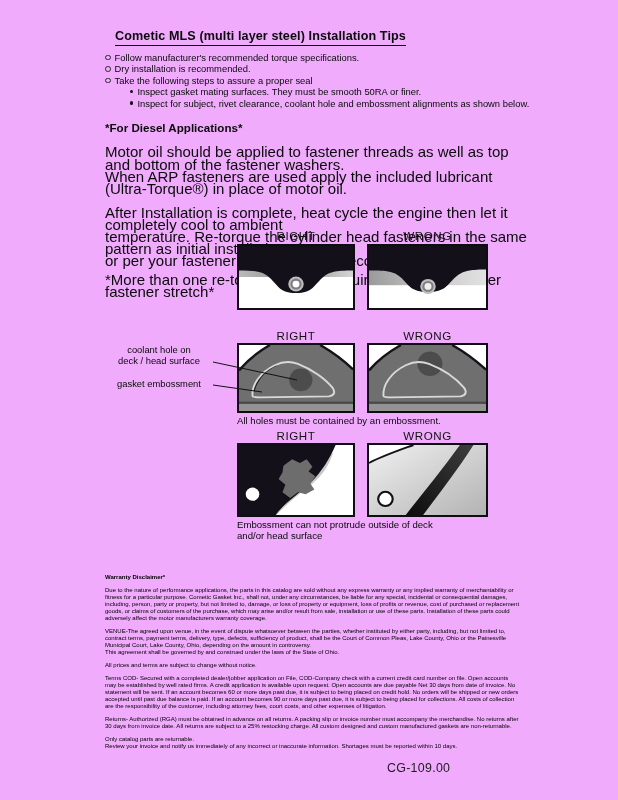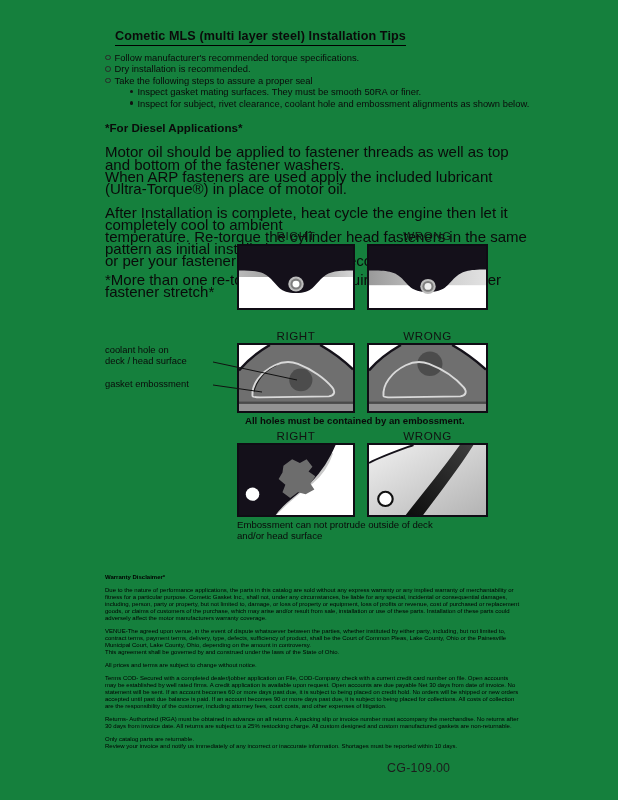--- a/index.html
+++ b/index.html
@@ -1,36 +1,36 @@
 <!DOCTYPE html>
 <html><head>
 <meta charset="utf-8">
 <style>
   html,body{margin:0;padding:0;background:#fff;}
-  .page{position:relative;width:618px;height:800px;background:#15803d;overflow:hidden;
+  .page{position:relative;width:618px;height:800px;background:#f0abfc;overflow:hidden;
         font-family:"Liberation Sans", sans-serif;color:#0a0a0a;}
   
   .intro{position:absolute;left:105px;top:26px;width:430px;}
   .title{display:inline-block;margin:0 0 6px 10px;font-size:12.6px;font-weight:bold;
          letter-spacing:.1px;border-bottom:1.6px solid #000;padding-bottom:1.5px;}
   .b-row{display:flex;align-items:flex-start;line-height:11.6px;font-size:9.4px;}
   .o-bullet{flex:0 0 auto;width:3.6px;height:3.6px;border:1px solid #2a2a2a;border-radius:50%;
             margin:3.2px 4px 0 0;}
   .f-bullet{flex:0 0 auto;width:3.4px;height:3.4px;background:#111;border-radius:50%;
             margin:3.4px 4px 0 0;}
   .sub{margin-left:25px;}
   .h2{margin:12px 0 4px 0;font-size:11.6px;font-weight:bold;}
   .para{margin:12px 0 7px 0;font-size:15px;line-height:12.1px;white-space:pre-line;}
   .note{margin-top:3px;}
   
   .dlabel{position:absolute;font-size:11.6px;letter-spacing:.6px;text-align:center;color:#111;}
   .dimg{position:absolute;border:2px solid #0f0c14;box-sizing:border-box;background:#fff;z-index:1;}
   .dimg svg{display:block;width:100%;height:100%;}
   .caption{position:absolute;font-size:9.6px;line-height:11px;color:#0a0a0a;white-space:pre-line;}
-  .callout{position:absolute;font-size:9.4px;line-height:10.6px;text-align:left;white-space:pre-line;}
+  .callout{position:absolute;font-size:9.4px;line-height:10.6px;text-align:center;white-space:pre-line;}
   .ptr{position:absolute;z-index:5;pointer-events:none;overflow:visible;}
   
   .legal{position:absolute;left:105px;top:574px;width:416px;font-size:6px;line-height:7px;color:#000;}
   .legal .lh{font-weight:bold;margin:0 0 6px 0;}
   .legal p{margin:0 0 6px 0;white-space:pre-line;}
   
   .code{position:absolute;left:387px;top:761px;font-size:12.4px;letter-spacing:.3px;color:#1c1c1c;}
 </style>
 </head>
 <body>
@@ -140,21 +140,21 @@
       <rect x="0" y="60" width="121" height="2.5" fill="#4a4a4a"></rect>
       <rect x="0" y="62.5" width="121" height="7.5" fill="#939393"></rect>
       <path d="M0,0 H33 C21,7 9,16 0,27 Z" fill="#ffffff"></path>
       <path d="M121,0 H86 C99,7.5 110,16 121,26 Z" fill="#ffffff"></path>
       <path d="M33,0 C21,7 9,16 0,27" fill="none" stroke="#15121a" stroke-width="2.5"></path>
       <path d="M86,0 C99,7.5 110,16 121,26" fill="none" stroke="#15121a" stroke-width="2.5"></path>
       <circle cx="63" cy="20" r="13" fill="#4c4c4c"></circle>
       <path d="M15,54 C14,42 23,29 38,21.5 C46,17.5 54,17 62,20 C76,25.5 90,35.5 98,45 C101.5,49.5 100.5,53.5 94.5,54.5 L23,55.5 C17,55.5 15.3,55 15,54 Z" fill="none" stroke="#d9d9d9" stroke-width="2"></path>
     </svg>
   </div>
-  <div class="caption" style="left:245px;top:415px;font-weight:bold;">All holes must be contained by an embossment.</div>
+  <div class="caption" style="left:237px;top:415px;">All holes must be contained by an embossment.</div>
 
   <div class="dlabel" style="left:237px;top:429px;width:118px;">RIGHT</div>
   <div class="dlabel" style="left:367px;top:429px;width:121px;">WRONG</div>
 
   <div class="dimg" style="left:237px;top:443px;width:118px;height:74px;">
     <svg viewBox="0 0 118 74" preserveAspectRatio="none">
       <rect x="0" y="0" width="118" height="74" fill="#ffffff"></rect>
       <path d="M34,74 C48,58 62,48 74,38 C84,30 90,20 94,8" fill="none" stroke="#c9c9c9" stroke-width="7"></path>
       <path d="M0,0 H100 C94,14 86,28 74,40 C62,52 48,60 38,74 L0,74 Z" fill="#14101a"></path>
       <path d="M46,22 L55,15 L63,19 L70,15 L76,23 L72,28 L79,33 L74,41 L78,47 L69,52 L61,50 L53,56 L45,50 L48,42 L41,36 L45,29 Z" fill="#6d6d6d"></path>

